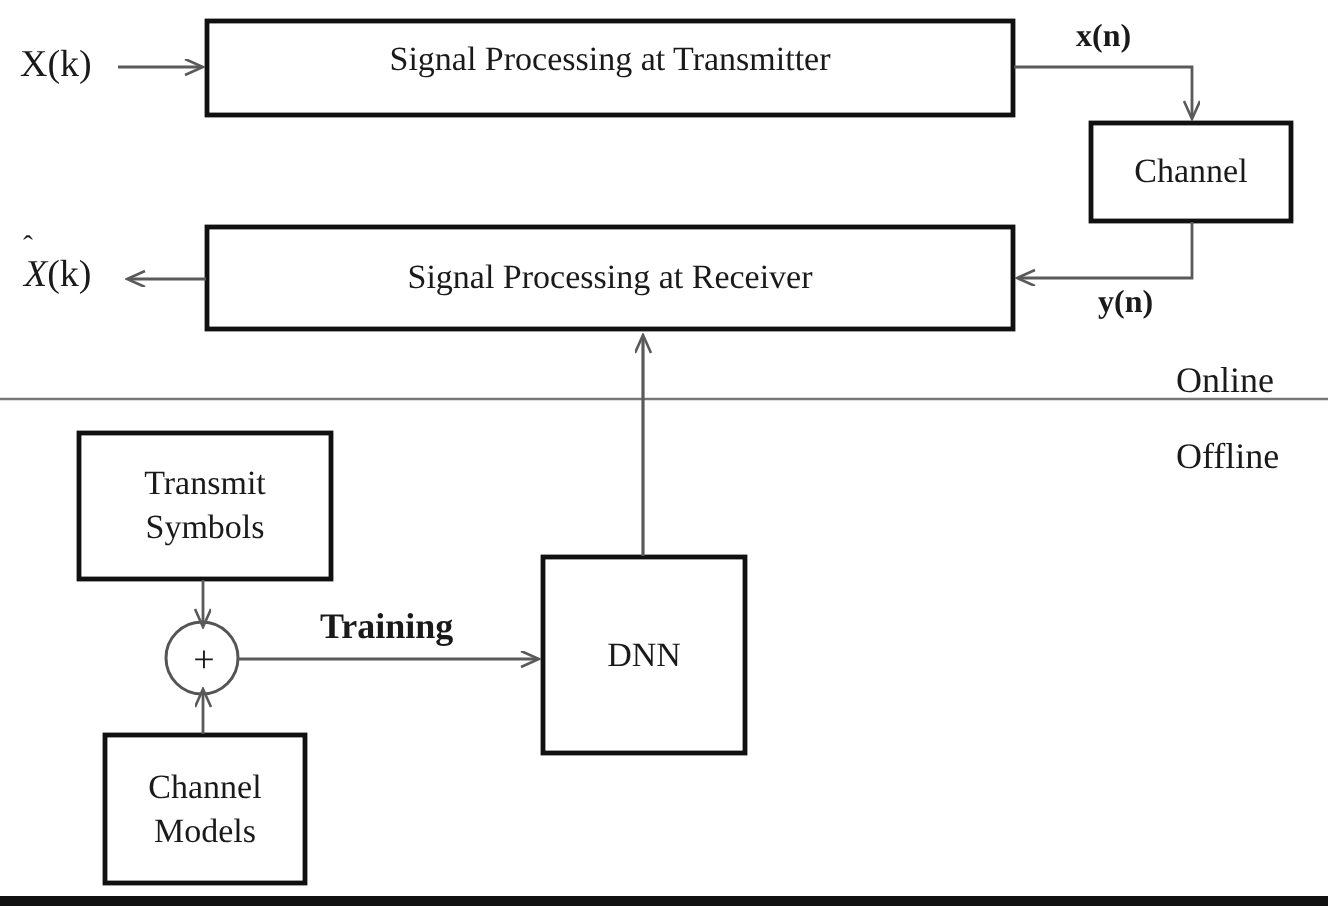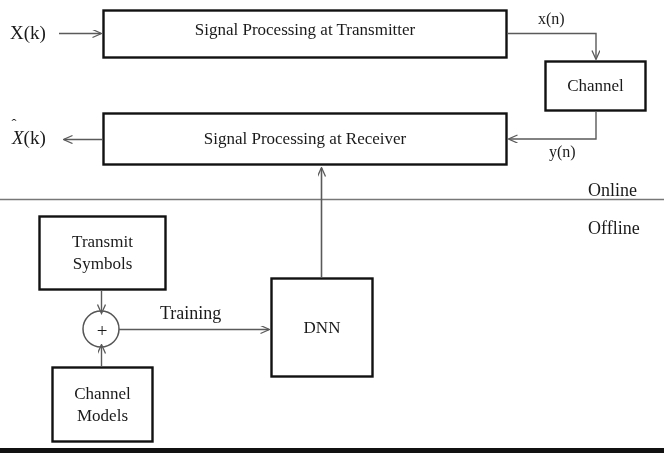--- a/index.html
+++ b/index.html
@@ -34,23 +34,24 @@
     line-height: 1.28;
     pointer-events: none;
     white-space: pre-line;
   }
   .edge-label {
     position: absolute;
     font-family: "Liberation Serif", "DejaVu Serif", serif;
     font-size: 16px;
     color: #1a1a1a;
     white-space: nowrap;
+    font-weight: bold;
   }
   .edge-label.bold-sans {
-    font-weight: normal;
+    font-weight: bold;
   }
   .side-label {
     position: absolute;
     font-family: "Liberation Serif", "DejaVu Serif", serif;
     font-size: 19px;
     color: #1a1a1a;
     white-space: nowrap;
   }
   .hat-label {
     position: absolute;

